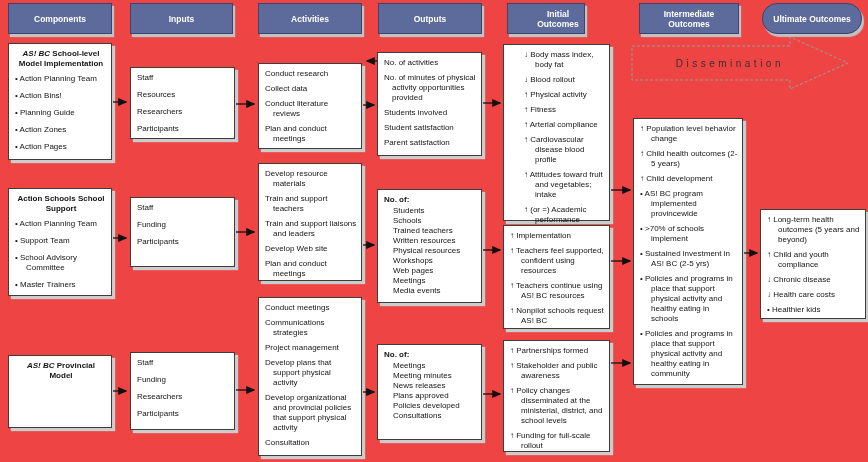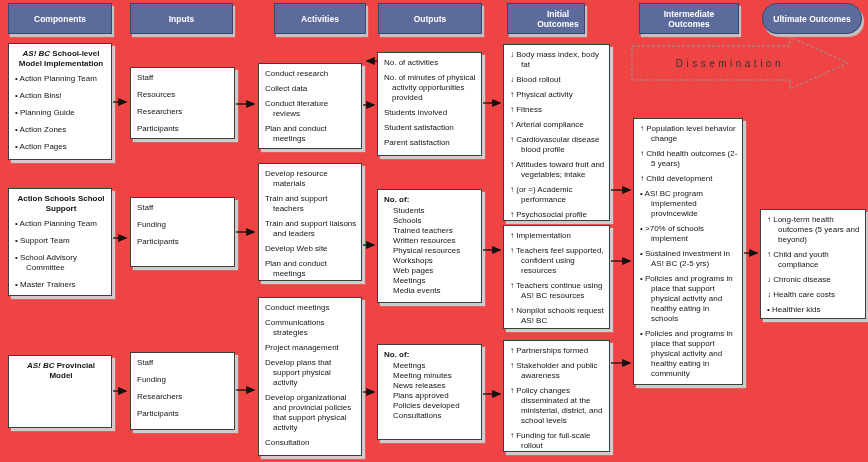--- a/index.html
+++ b/index.html
@@ -25,21 +25,21 @@
   .diss-label { position:absolute; left:634px; top:58px; width:150px; text-align:right;
                 font-size:10px; letter-spacing:3.5px; color:#333; white-space:nowrap; }
 </style>
 </head>
 <body>
 
 <div class="canvas">
 
   <div class="hdr" style="left:8px;width:104px;">Components</div>
   <div class="hdr" style="left:130px;width:103px;">Inputs</div>
-  <div class="hdr" style="left:274px;width:92px;">Activities</div>
+  <div class="hdr" style="left:258px;width:104px;">Activities</div>
   <div class="hdr" style="left:378px;width:104px;">Outputs</div>
   <div class="hdr" style="left:507px;width:78px;padding-left:32px;">Initial Outcomes</div>
   <div class="hdr" style="left:639px;width:100px;">Intermediate Outcomes</div>
   <div class="hdr" style="left:762px;width:100px;border-radius:15px;">Ultimate Outcomes</div>
 
   <div class="box" style="left:8px;top:43px;width:104px;height:117px;">
     <div class="bt"><span class="em">AS! BC</span><span> School-level Model Implementation</span></div>
     <div class="g7 hang">• Action Planning Team</div>
     <div class="g7 hang">• Action Bins!</div>
     <div class="g7 hang">• Planning Guide</div>
@@ -127,21 +127,21 @@
   <div class="box" style="left:377px;top:344px;width:105px;height:96px;">
     <div class="subt">No. of:</div>
     <div class="sub">Meetings</div>
     <div class="sub">Meeting minutes</div>
     <div class="sub">News releases</div>
     <div class="sub">Plans approved</div>
     <div class="sub">Policies developed</div>
     <div class="sub">Consultations</div>
   </div>
 
-  <div class="box" style="left:503px;top:44px;width:107px;height:177px;">
+  <div class="box" style="left:503px;top:44px;width:107px;height:177px;padding-left:20px;">
     <div class="g5 hang">↓ Body mass index, body fat</div>
     <div class="g5 hang">↓ Blood rollout</div>
     <div class="g5 hang">↑ Physical activity</div>
     <div class="g5 hang">↑ Fitness</div>
     <div class="g5 hang">↑ Arterial compliance</div>
     <div class="g5 hang">↑ Cardiovascular disease blood profile</div>
     <div class="g5 hang">↑ Attitudes toward fruit and vegetables; intake</div>
     <div class="g5 hang">↑ (or =) Academic performance</div>
     <div class="g5 hang">↑ Psychosocial profile</div>
   </div>

